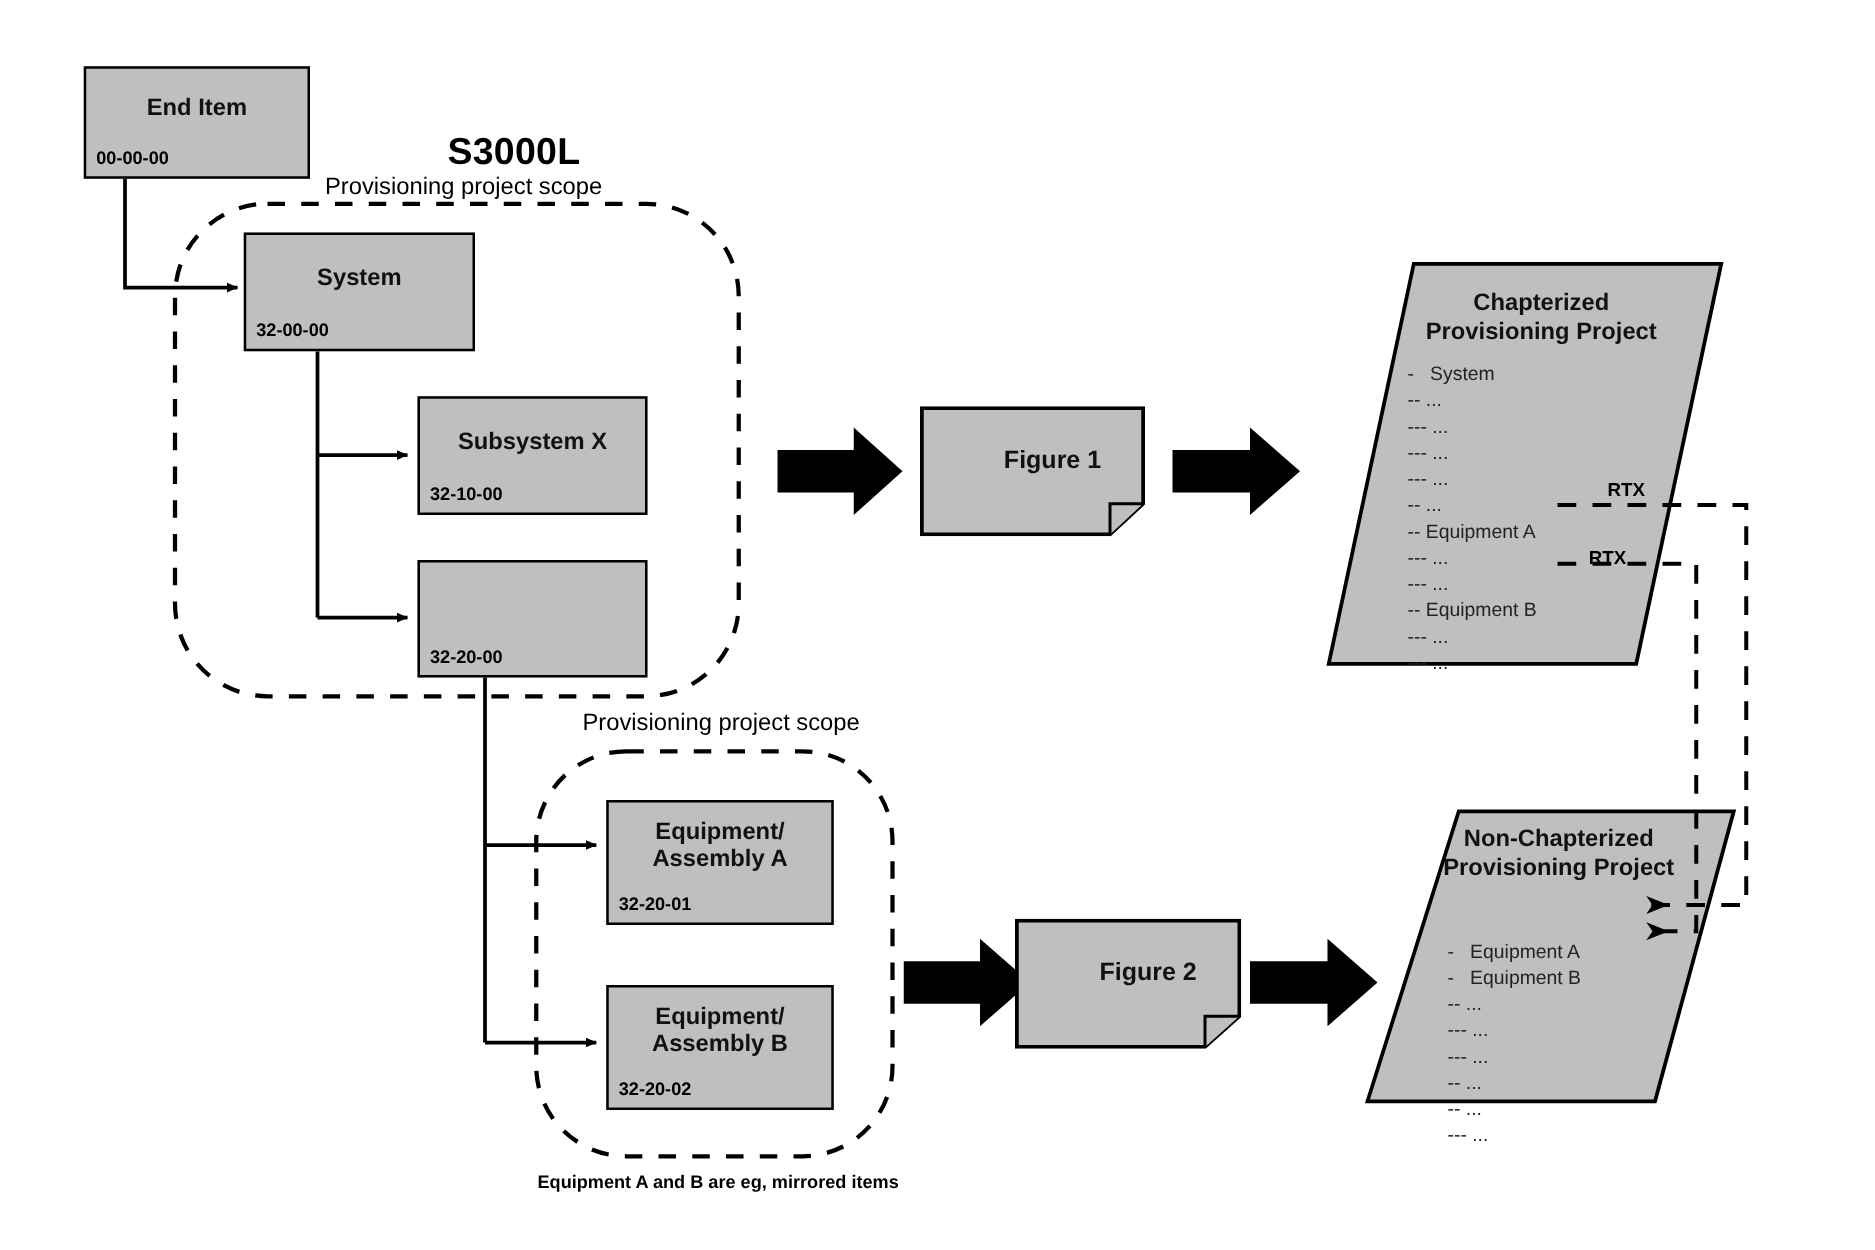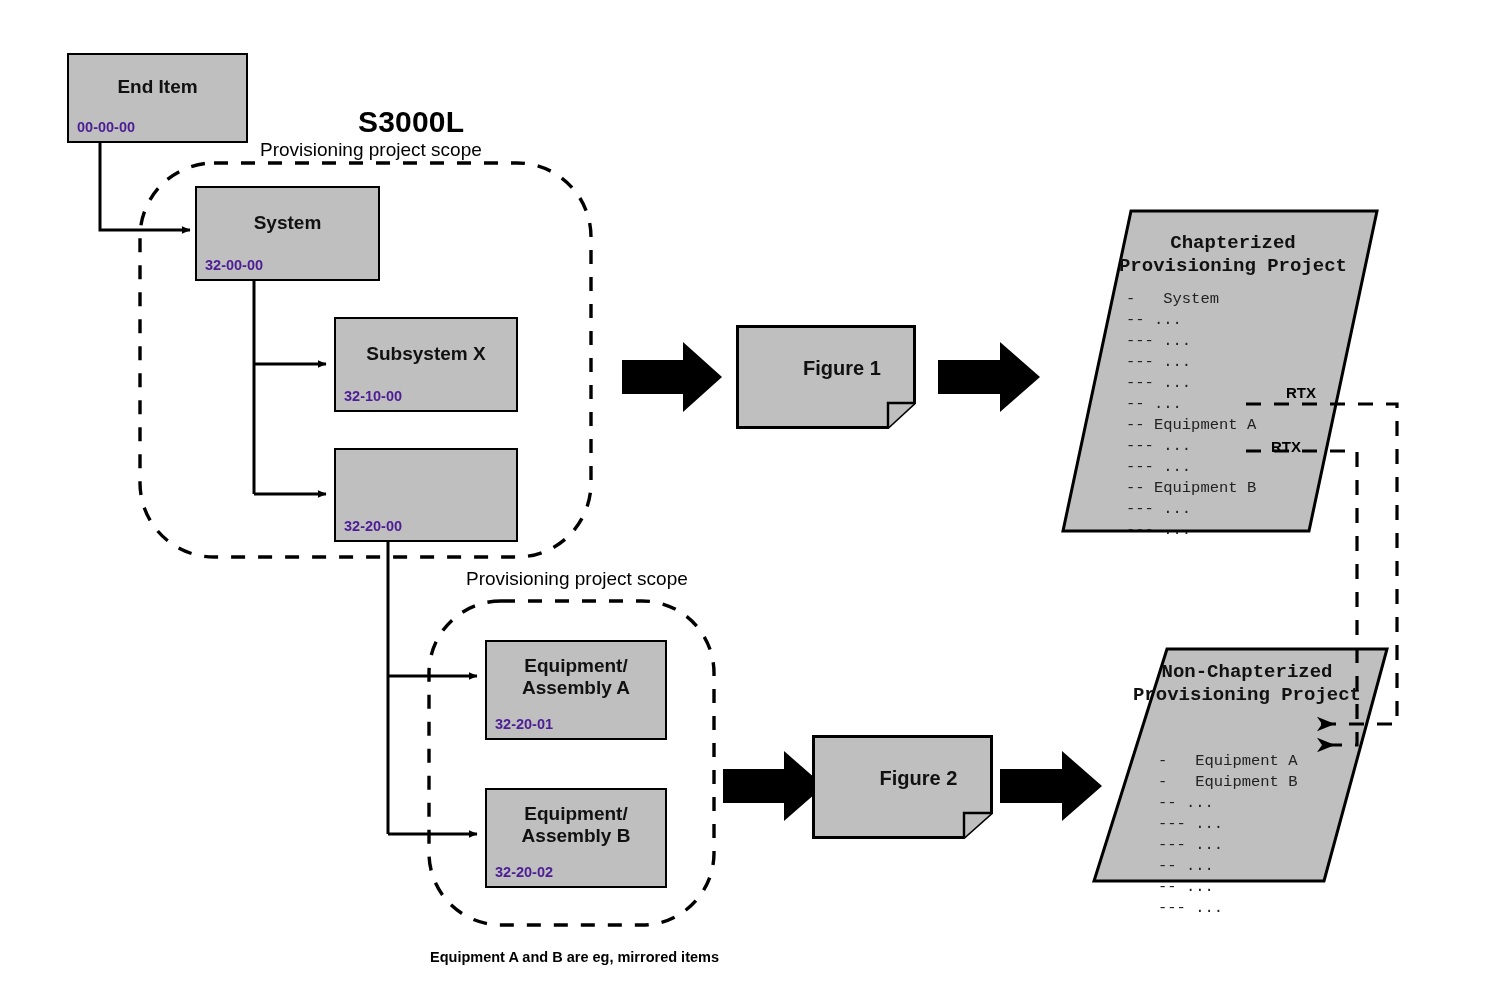--- a/index.html
+++ b/index.html
@@ -10,37 +10,37 @@
   svg.layer.above{z-index:5;}
 
   .node{position:absolute;background:#bfbfbf;border:2px solid #000;box-sizing:border-box;z-index:3;}
   .node .title{
     position:absolute;left:0;right:0;top:0;bottom:22px;
     display:flex;align-items:center;justify-content:center;
     text-align:center;font-weight:bold;color:#111;line-height:1.15;
     font-size:19px;padding:0 6px;box-sizing:border-box;
   }
   .node .code{
-    position:absolute;left:8px;bottom:6px;font-size:14.5px;font-weight:bold;color:#4c1d95;
+    position:absolute;left:8px;bottom:6px;font-size:14.5px;font-weight:bold;color:#000000;
   }
   .node.two-line .title{bottom:26px;}
 
   .brandmark{position:absolute;font-weight:bold;font-size:30px;color:#000;z-index:6;letter-spacing:.2px;margin-top:17px;}
 
   .scope-label{position:absolute;font-size:19px;color:#000;z-index:6;white-space:nowrap;}
-  .caption{position:absolute;font-size:14.5px;font-weight:bold;color:#000;z-index:6;white-space:nowrap;margin-top:11px;}
+  .caption{position:absolute;font-size:14.5px;font-weight:bold;color:#000;z-index:6;white-space:nowrap;}
 
   .doc{position:absolute;z-index:3;}
   .doc .doclabel{
     position:absolute;left:0;right:0;top:0;bottom:14px;
     display:flex;align-items:center;justify-content:center;
     font-weight:bold;font-size:20px;color:#111;padding-left:32px;
   }
 
-  .para{position:absolute;z-index:3;font-family:Liberation Mono, monospace;}
+  .para{position:absolute;z-index:3;}
   .para .ptitle{
     position:absolute;left:0;right:0;
     text-align:center;font-weight:bold;font-size:19px;color:#111;line-height:1.2;
   }
   .para .plist{position:absolute;color:#222;font-size:15.5px;line-height:1.0;}
   .para .plist .row{white-space:pre;height:21px;display:block;}
   .para .plist .row.dots{font-size:15.5px;}
 
   .rtx{position:absolute;font-weight:bold;font-size:15px;color:#000;z-index:7;}
 </style>

